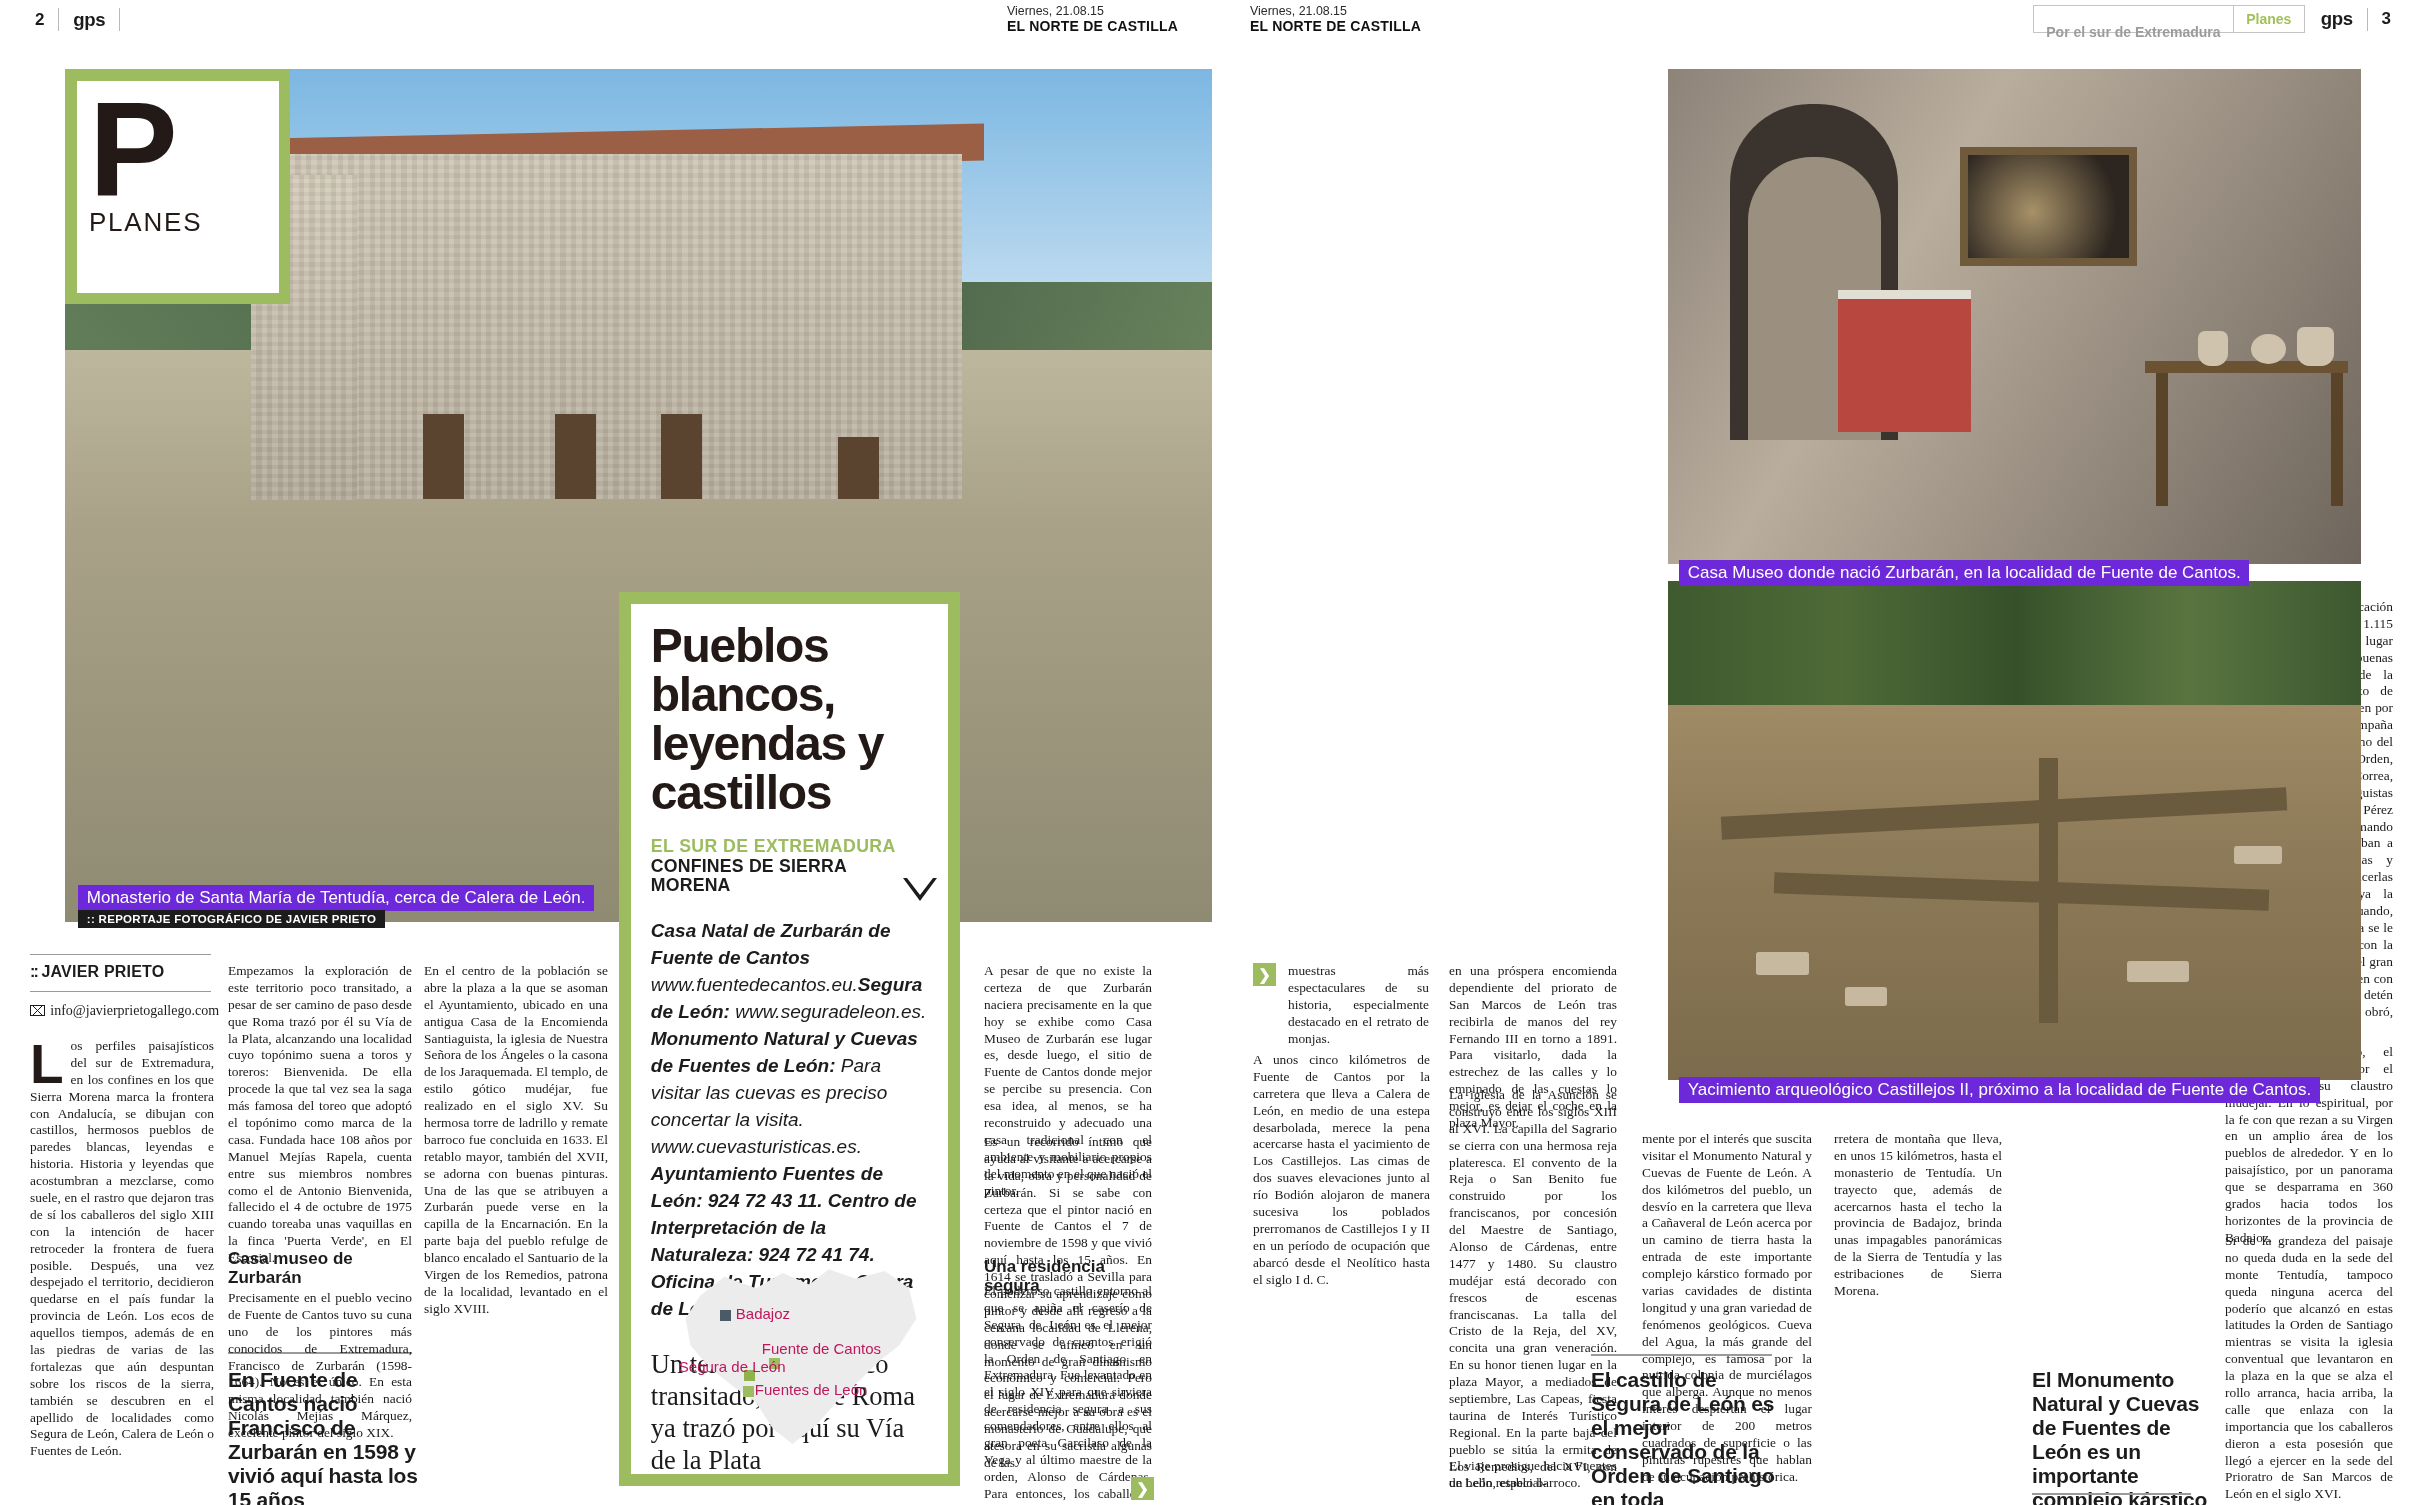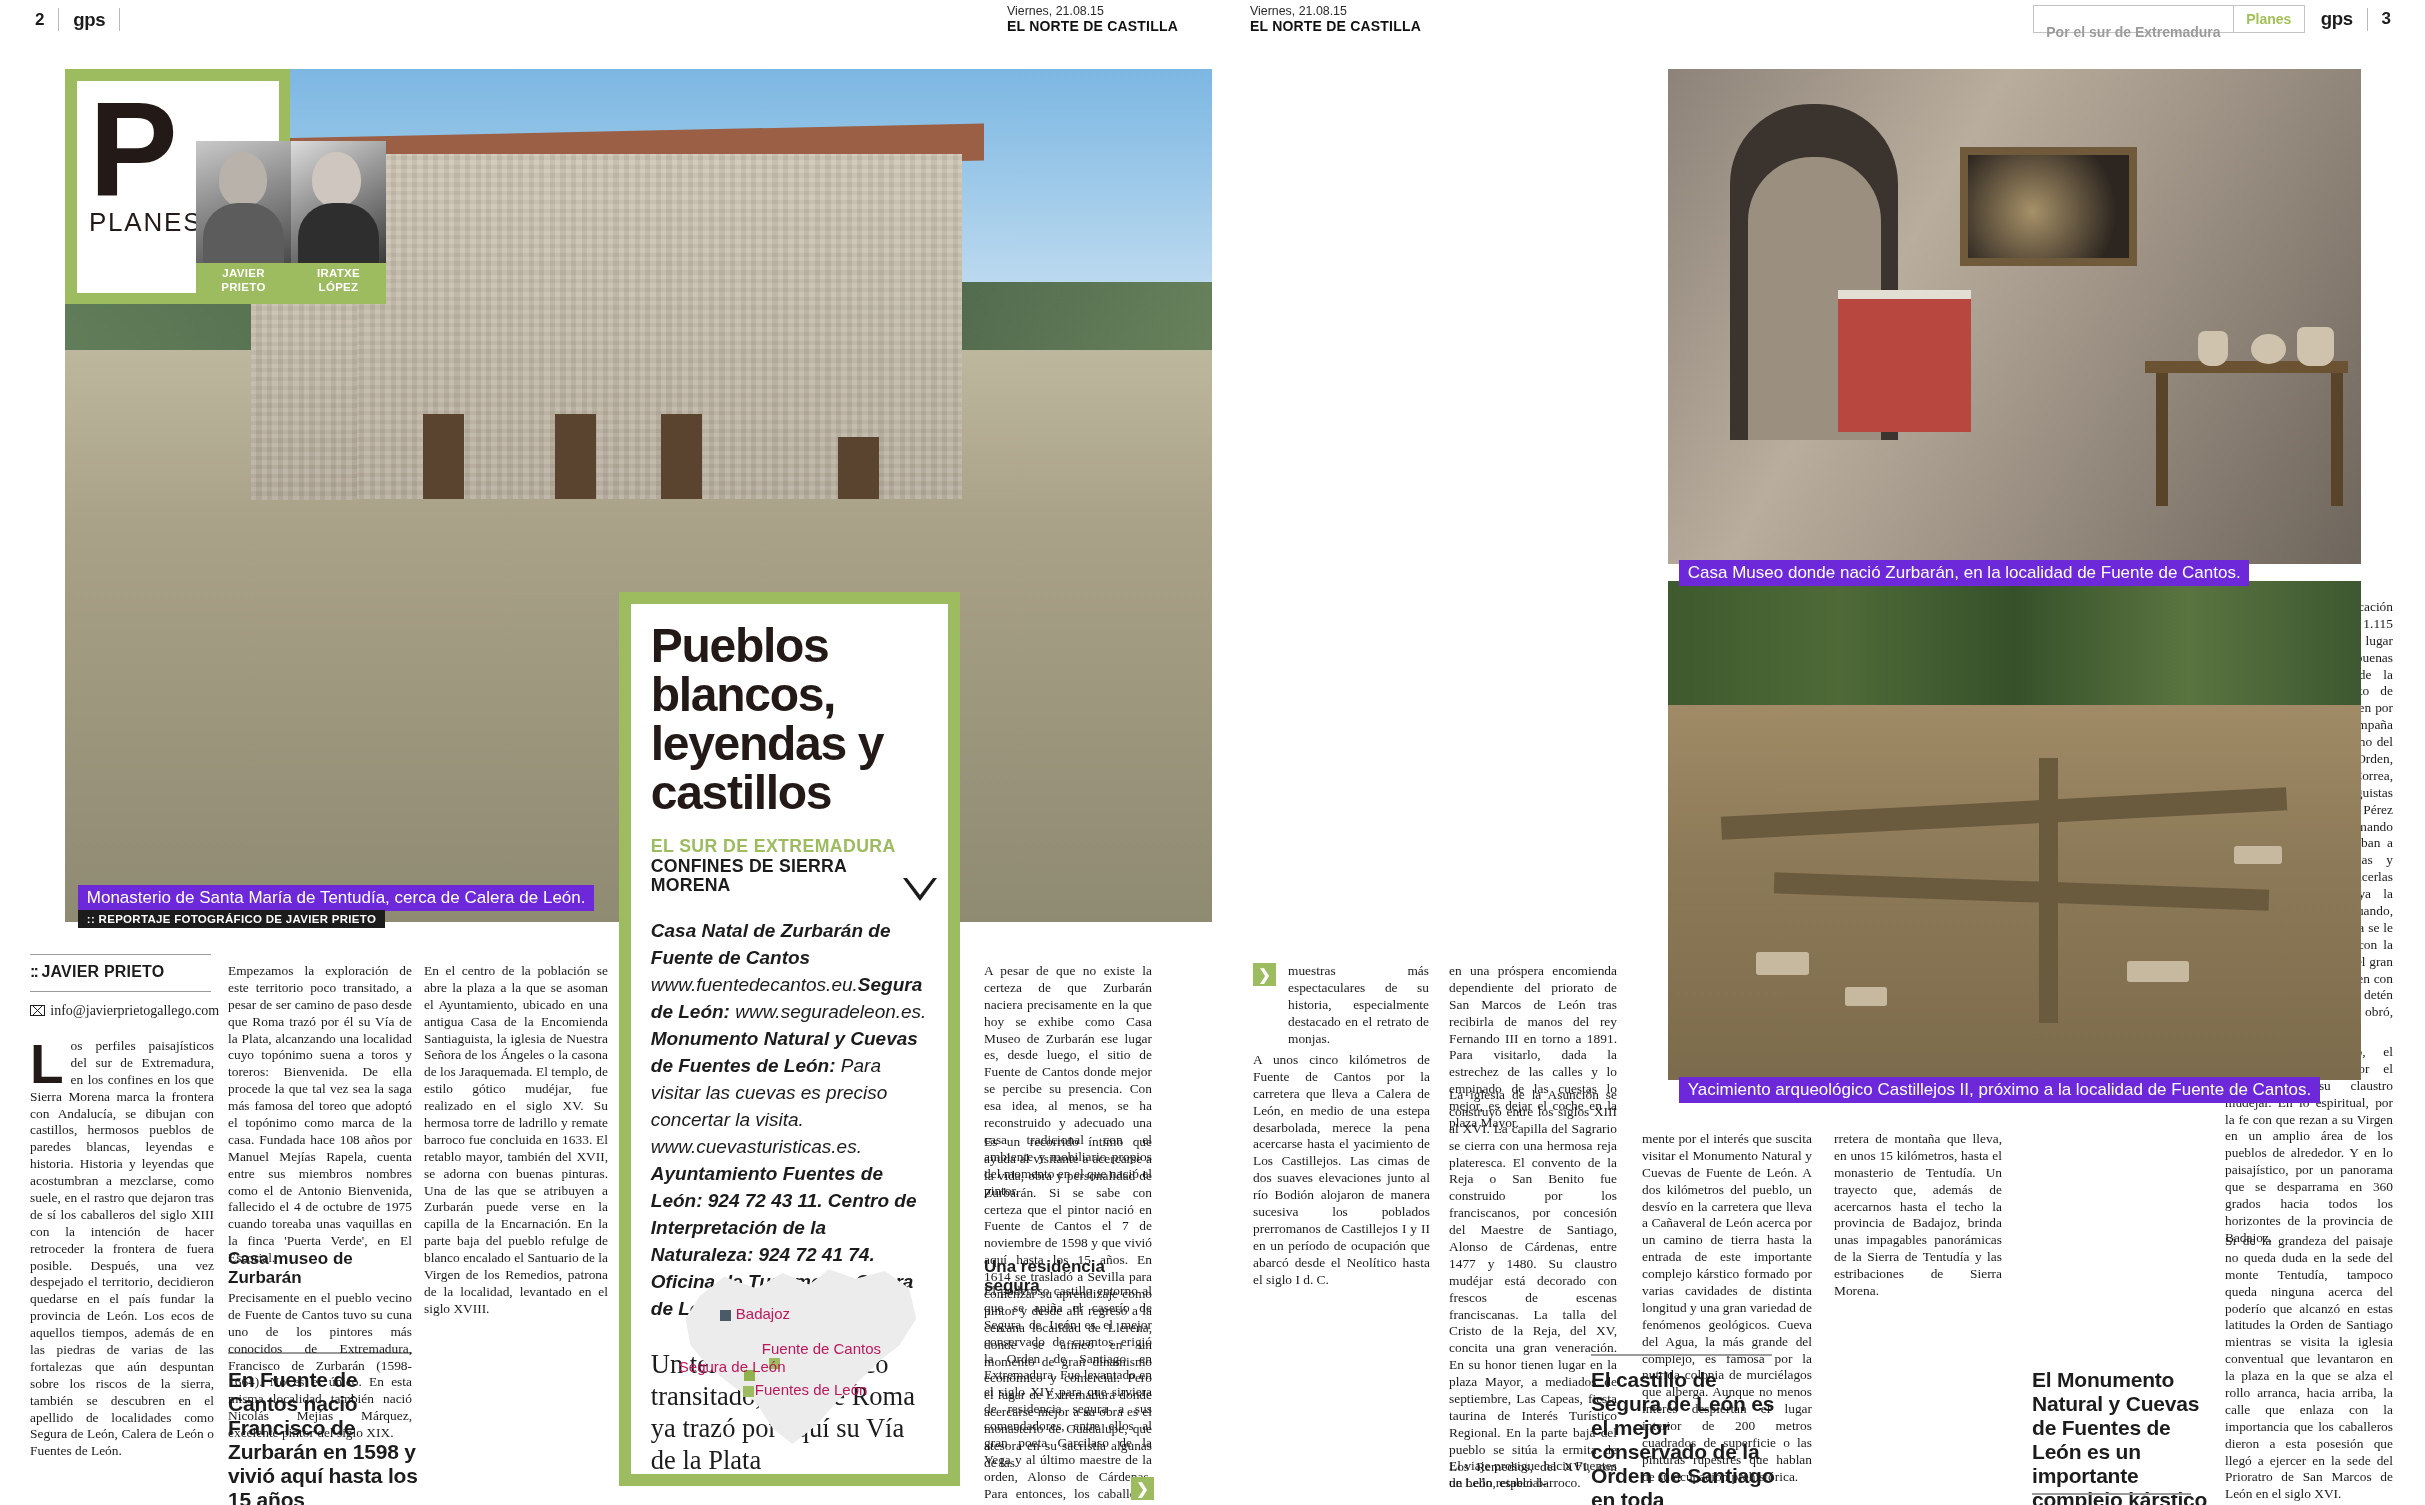--- a/index.html
+++ b/index.html
@@ -297,42 +297,20 @@
   </div>
   <div class="caption-bar" style="left:78px; top:885px;">Monasterio de Santa María de Tentudía, cerca de Calera de León.</div>
   <div class="credit-bar" style="left:78px; top:910px;">:: REPORTAJE FOTOGRÁFICO DE JAVIER PRIETO</div>
 
   <div class="logobox">
     <div class="logobox-inner">
       <div class="logo-P">P</div>
       <div class="logo-planes">PLANES</div>
     </div>
   </div>
-  <div class="authors">
-    <div class="author">
-      <div class="author-photo">
-        <div class="author-head"></div>
-        <div class="author-body"></div>
-      </div>
-      <div class="author-name">
-        <span>JAVIER</span><br>
-        <span>PRIETO</span>
-      </div>
-    </div>
-    <div class="author">
-      <div class="author-photo f2">
-        <div class="author-head f2"></div>
-        <div class="author-body f2"></div>
-      </div>
-      <div class="author-name">
-        <span>IRATXE</span><br>
-        <span>LÓPEZ</span>
-      </div>
-    </div>
-  </div>
 
   <div class="img-museum">
     <div class="mus-wall"></div>
     <div class="mus-arch">
       <div class="mus-arch-in"></div>
     </div>
     <div class="mus-bedw"></div>
     <div class="mus-bed"></div>
     <div class="mus-frame">
       <div class="mus-frame-in"></div>

